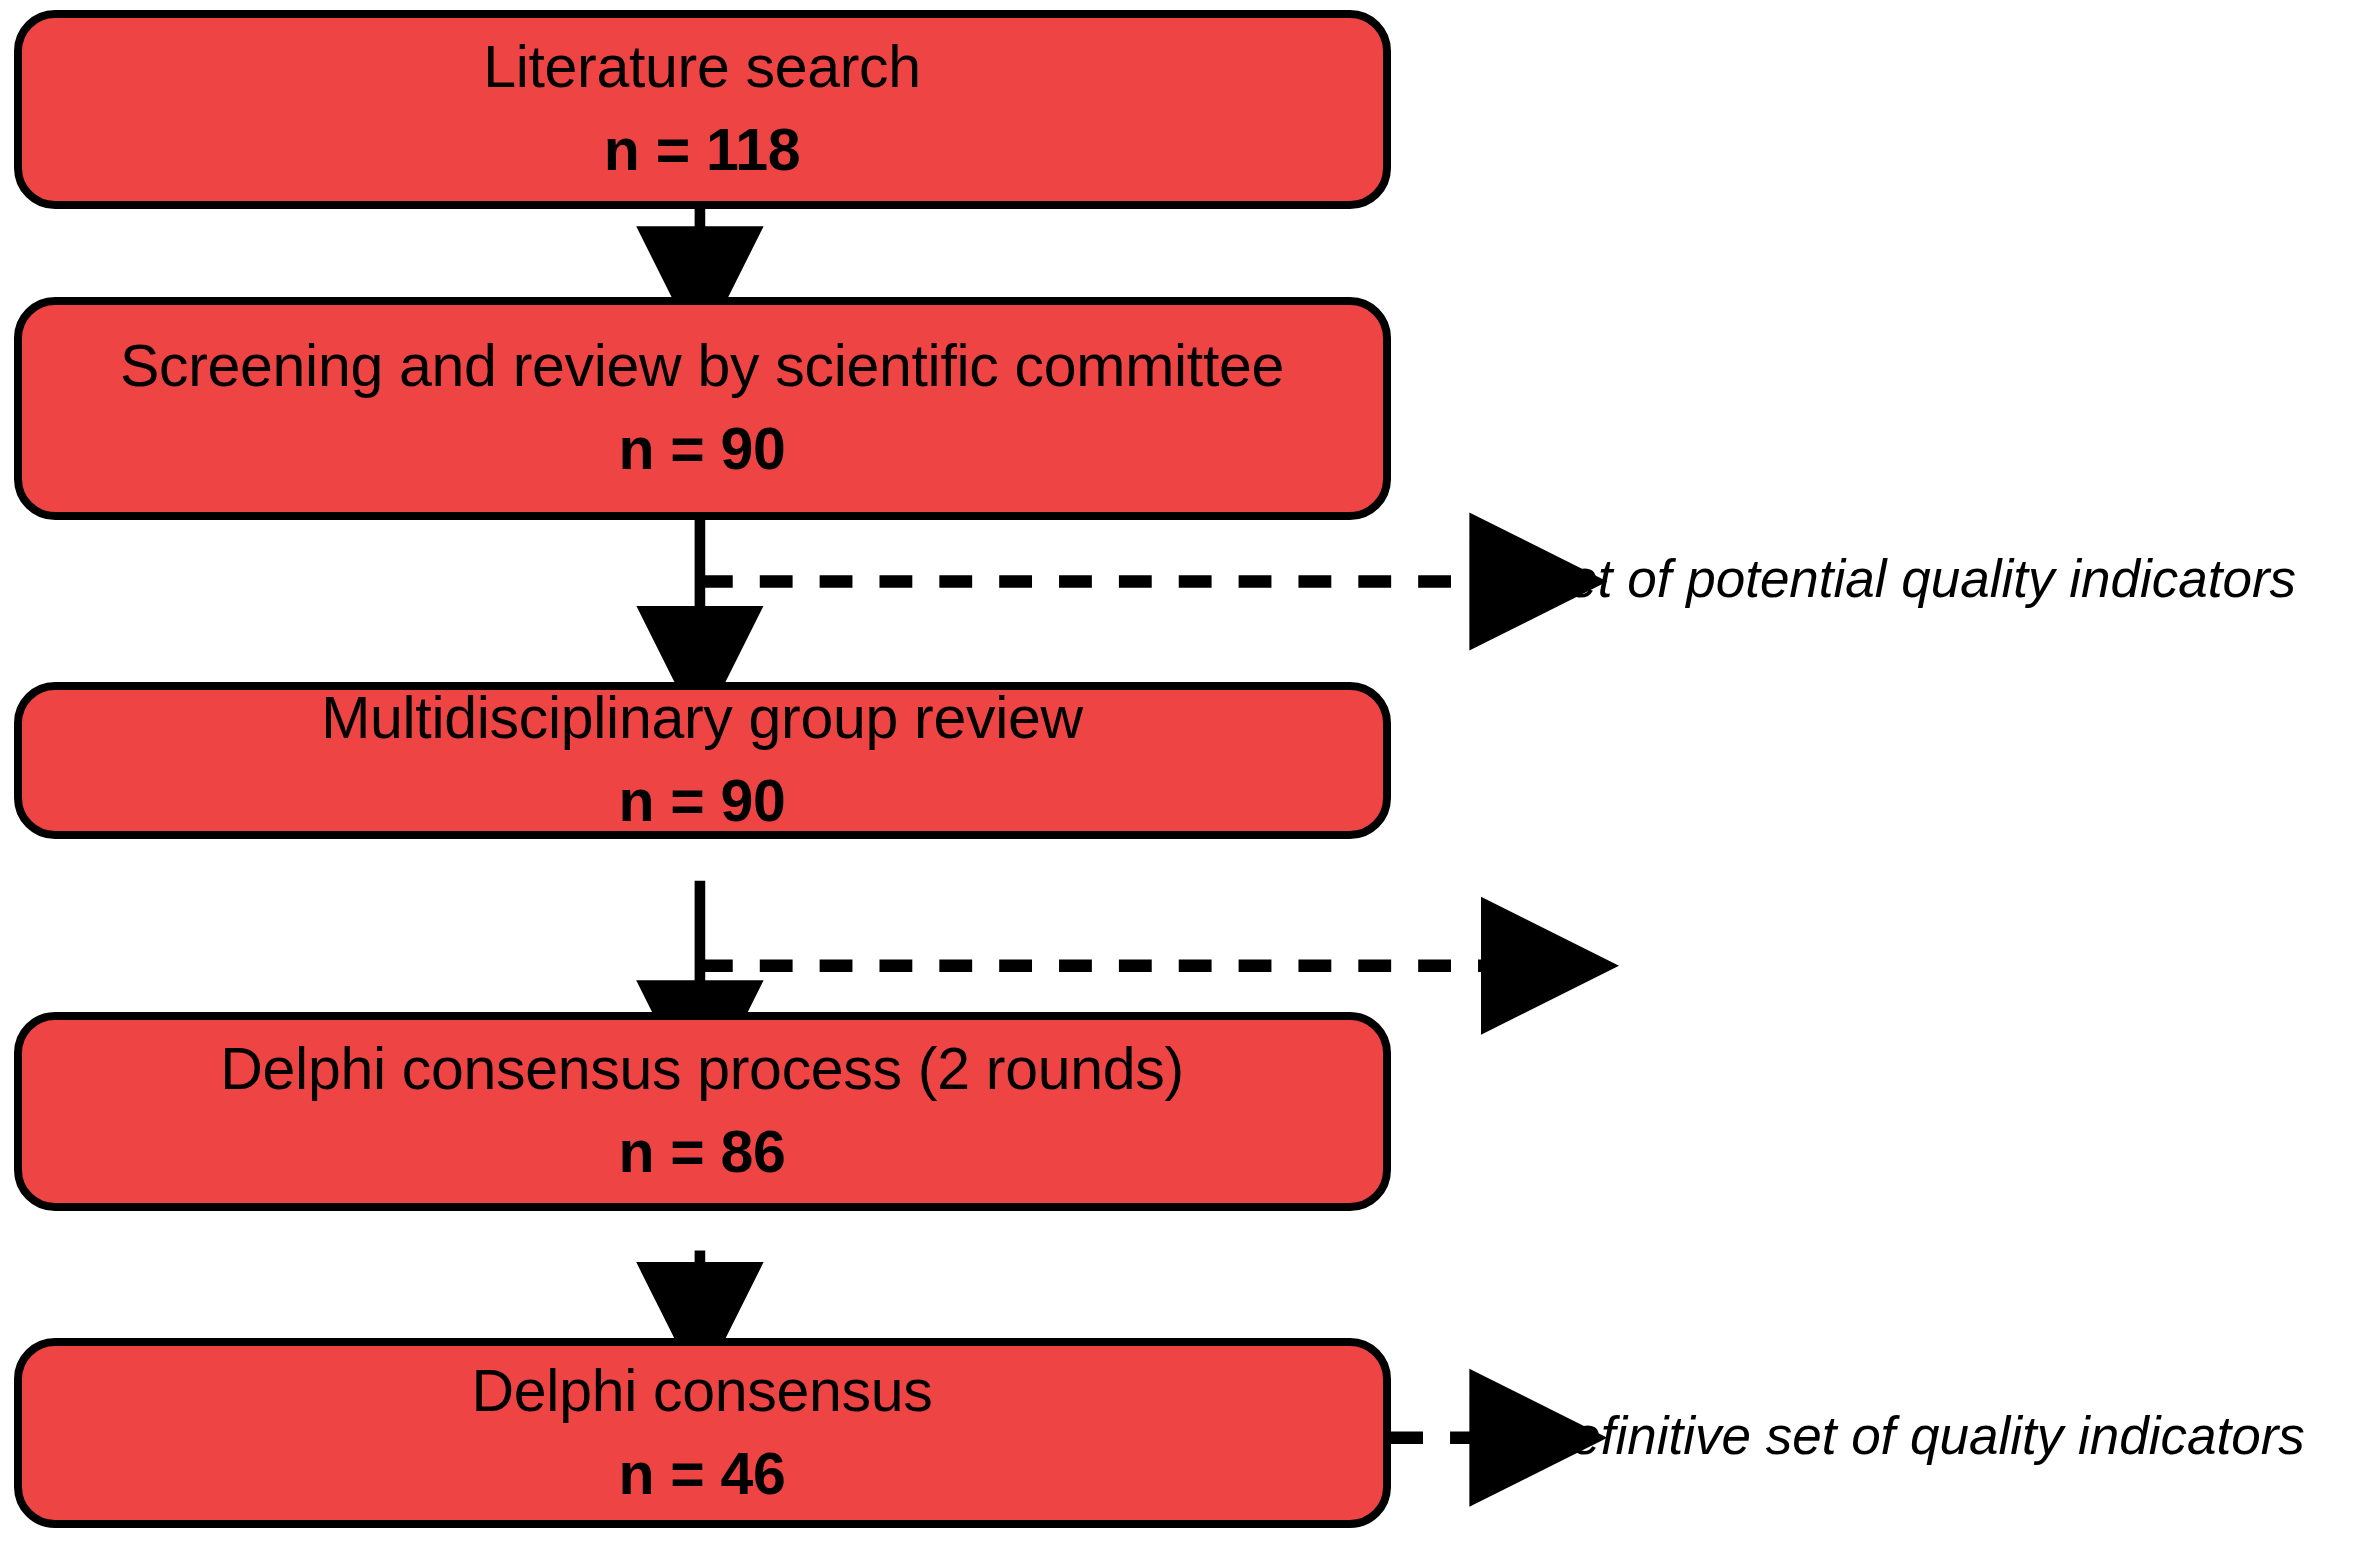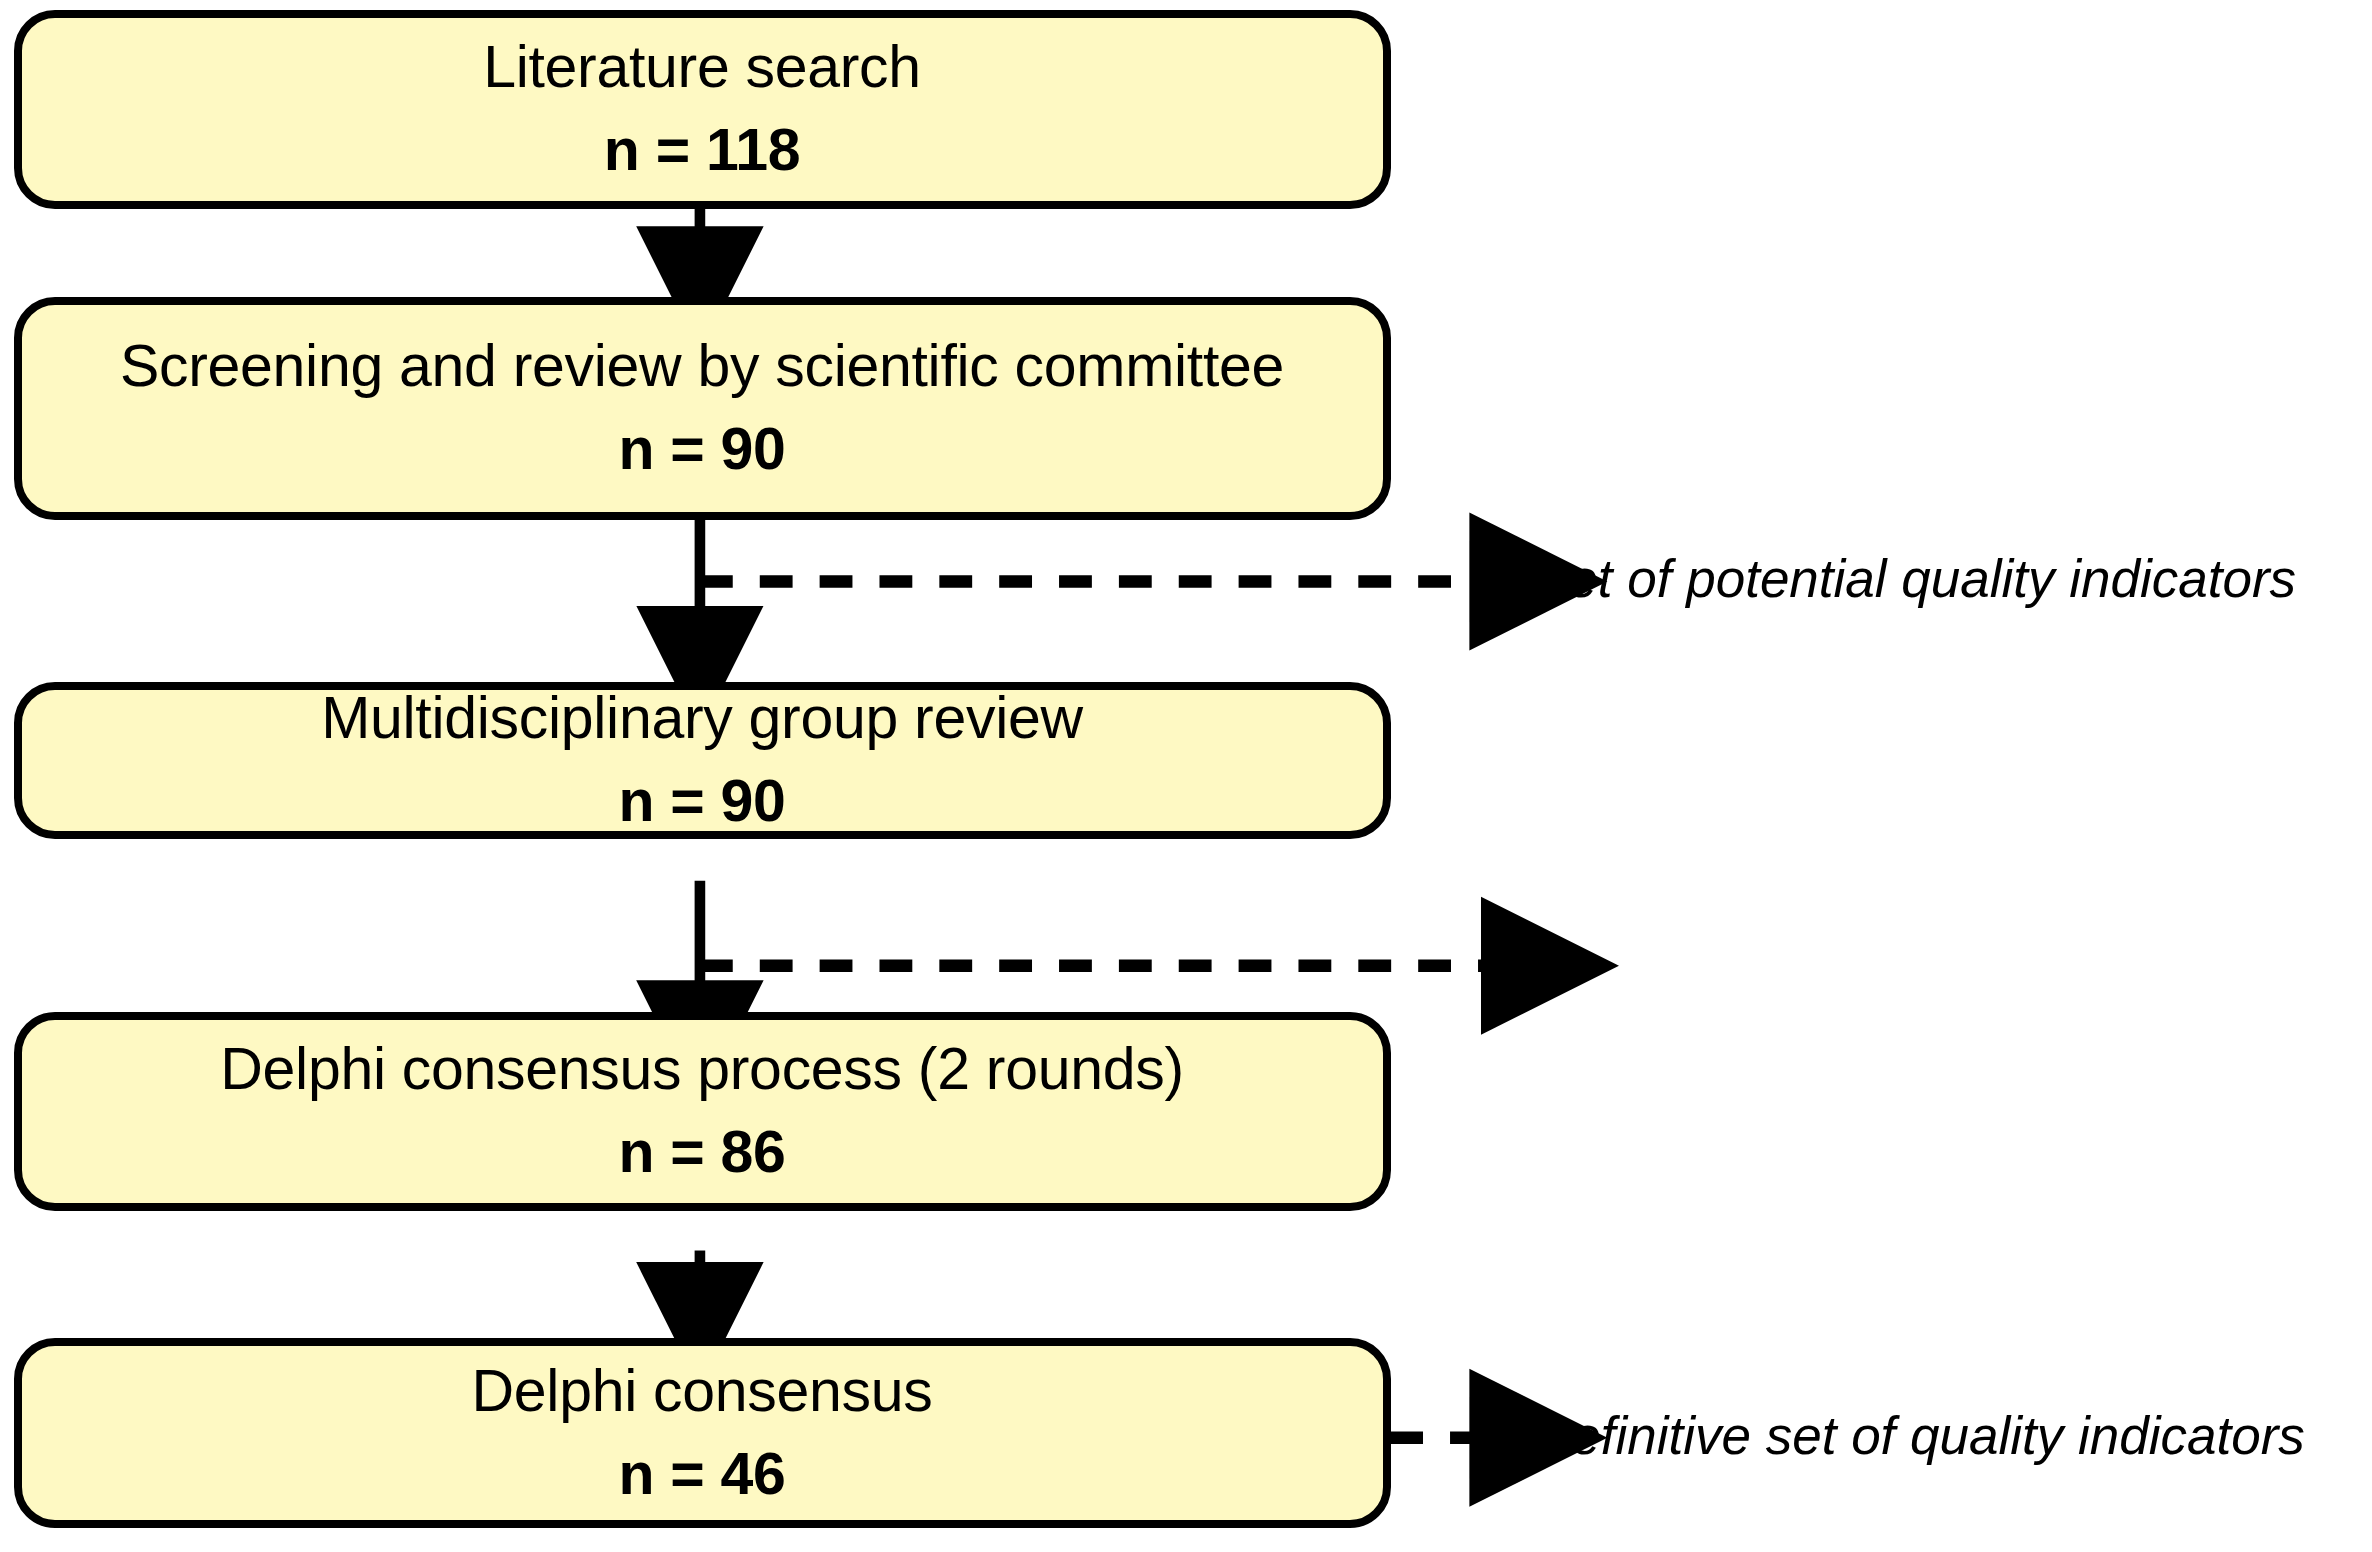--- a/index.html
+++ b/index.html
@@ -24,21 +24,21 @@
     left: 0;
     top: 0;
     width: 2372px;
     height: 1553px;
   }
   .process-box {
     position: absolute;
     box-sizing: border-box;
     border: 8.7px solid #000000;
     border-radius: 41px;
-    background: #fef9c3;
+    background: #ef4444;
     display: flex;
     flex-direction: column;
     align-items: center;
     justify-content: center;
   }
   .box-title {
     font-size: 59px;
     line-height: 1.05;
     letter-spacing: -0.3px;
     white-space: nowrap;

